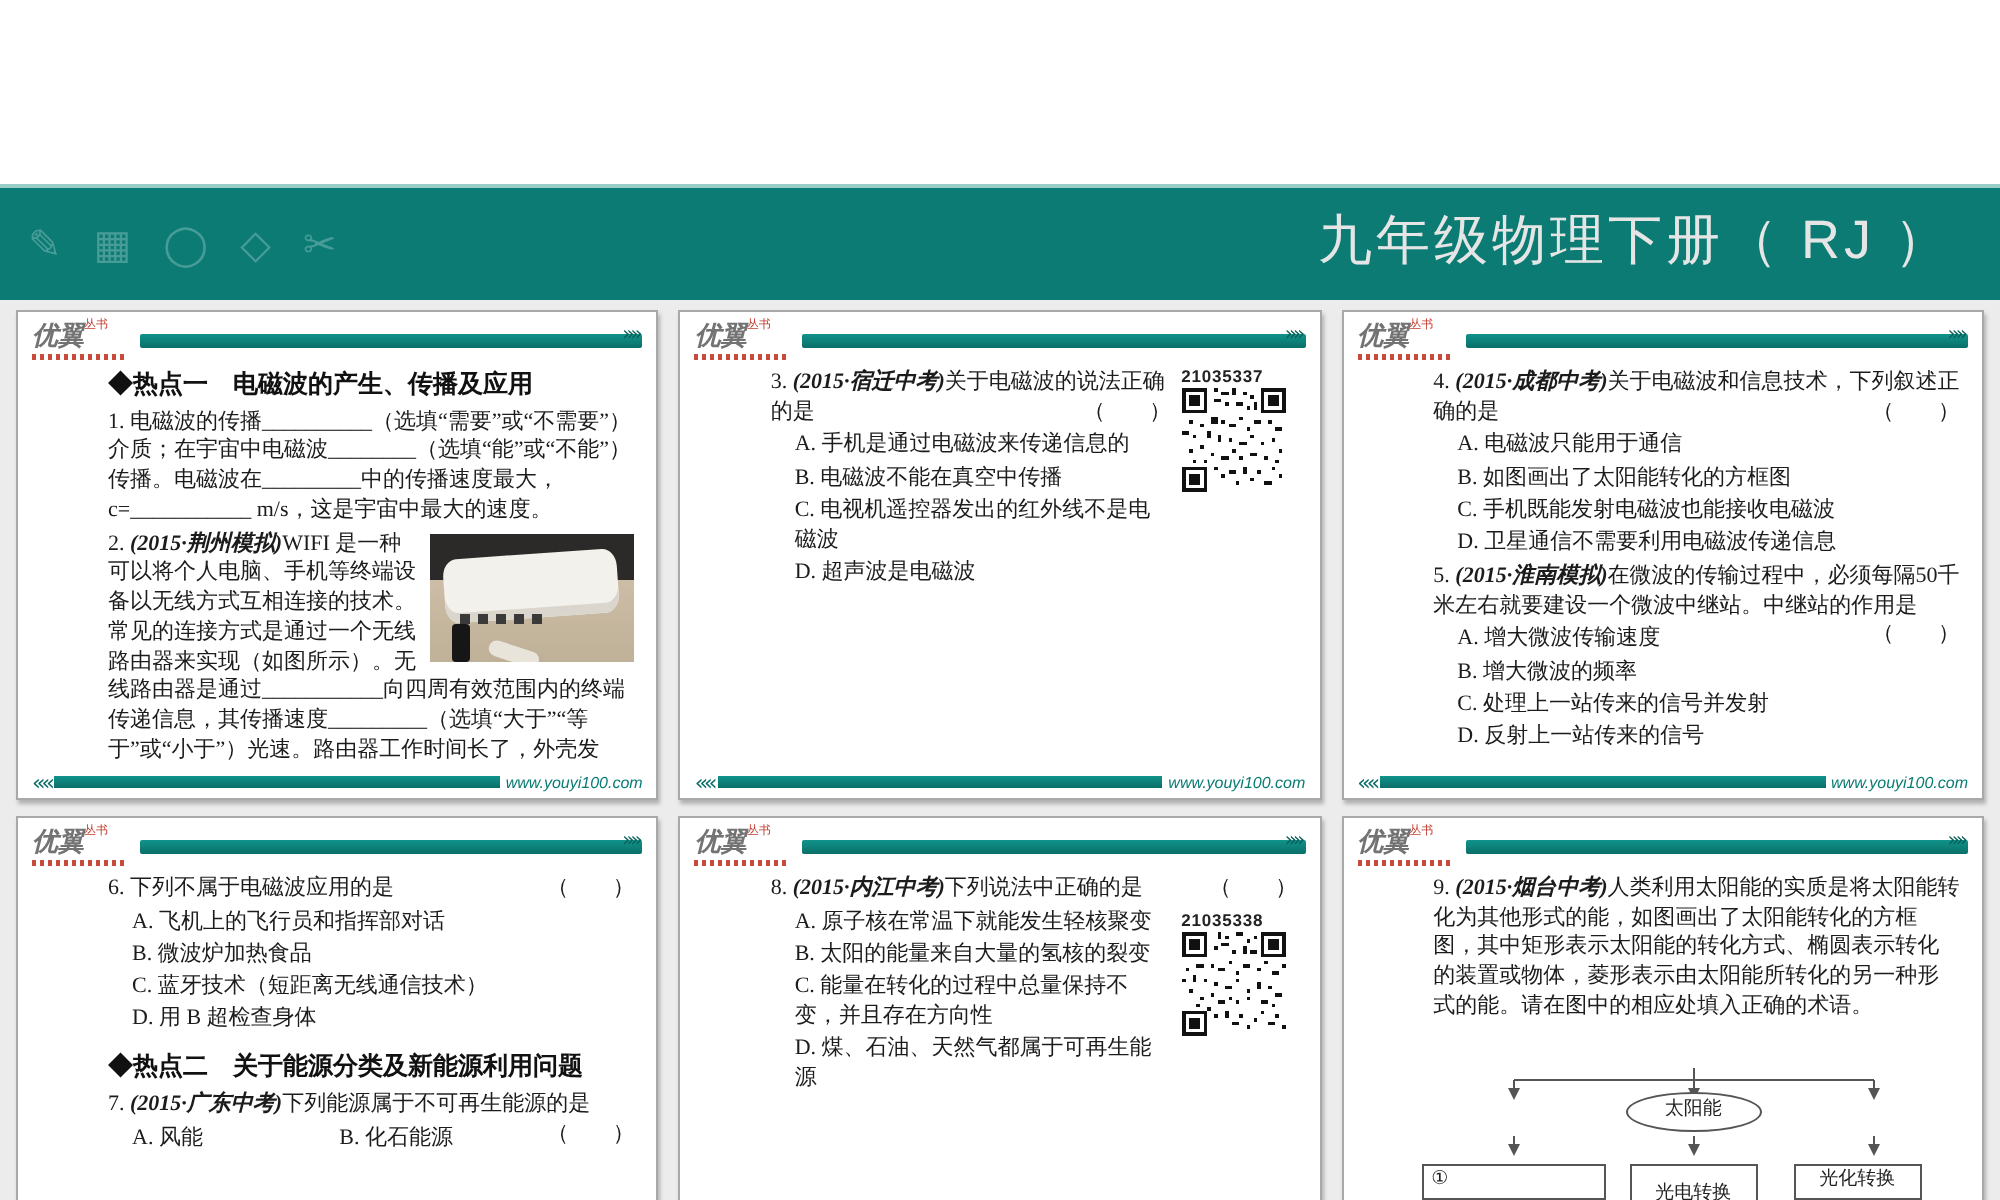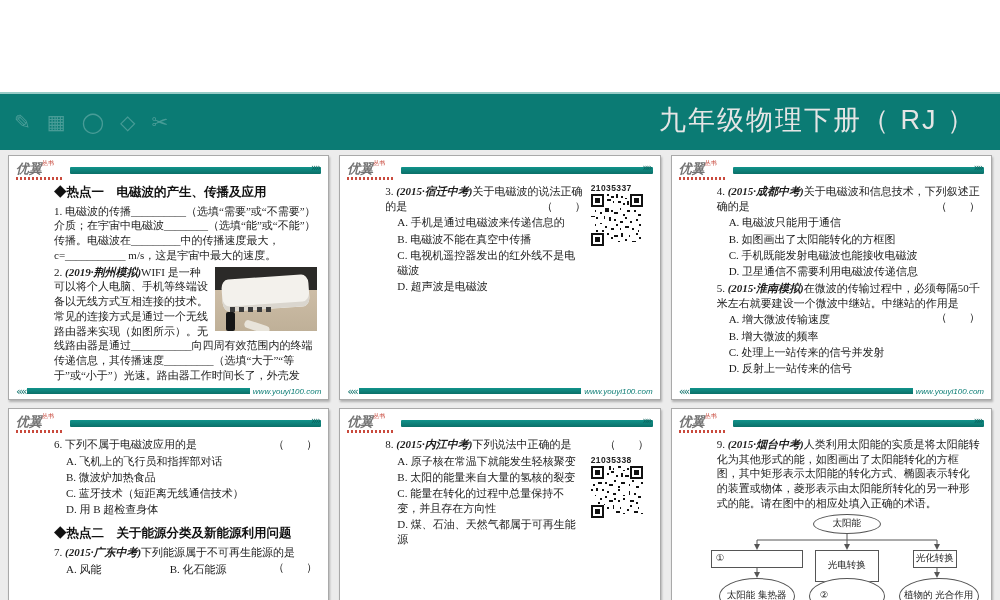--- a/index.html
+++ b/index.html
@@ -36,25 +36,25 @@
   .ports{position:absolute;left:14%;bottom:30%;width:42%;height:7%;background:repeating-linear-gradient(90deg,#3a3a3a 0 5px,transparent 5px 9px);}
   .cable1{position:absolute;left:10%;bottom:0;width:9px;height:30%;background:#161616;border-radius:2px;}
   .cable2{position:absolute;left:28%;bottom:0;width:26px;height:12%;background:#e8e4da;border-radius:4px;transform:rotate(18deg);}
   
   .qrwrap{float:right;width:58px;margin:1px 0 2px 5px;}
   .qrid{font-size:8.5px;font-weight:bold;letter-spacing:.4px;font-family:"Liberation Sans",sans-serif;color:#222;}
   .qr{width:52px;height:52px;display:block;}
   
   .chart{position:relative;width:288px;height:120px;margin:3px 0 0 -12px;font-family:"Liberation Sans",sans-serif;font-size:9.5px;color:#222;}
   .chart svg.lines{position:absolute;left:0;top:0;width:288px;height:120px;}
-  .node{position:absolute;box-sizing:border-box;border:1px solid #555;background:#fff;display:flex;align-items:center;justify-content:center;text-align:center;line-height:1.1;}
+  .node{position:absolute;box-sizing:border-box;border:1px solid #555;background:#fff;display:flex;align-items:center;justify-content:center;text-align:center;line-height:1.1;margin-top:32px;}
   .ellip{border-radius:50%;}
   .rect1{left:6px;top:36px;width:92px;height:18px;justify-content:flex-start;padding-left:4px;}
   .rect2{left:110px;top:36px;width:64px;height:32px;}
-  .rect3{left:208px;top:36px;width:44px;height:18px;}
+  .rect3{left:192px;top:36px;width:64px;height:18px;}
   .eroot{left:108px;top:0;width:68px;height:20px;}
   .eleaf1{left:14px;top:64px;width:76px;height:36px;}
   .eleaf2{left:104px;top:64px;width:76px;height:36px;justify-content:flex-start;padding-left:10px;}
   .eleaf3{left:194px;top:64px;width:80px;height:36px;}
 </style>
 </head>
 <body>
 
 <div class="top-strip"></div>
 
@@ -83,21 +83,21 @@
     </div>
     <div class="content">
       <div class="hot">◆热点一　电磁波的产生、传播及应用</div>
       <p class="q"><span>1.</span> <span>电磁波的传播__________（选填“需要”或“不需要”）介质；在宇宙中电磁波________（选填“能”或“不能”）传播。电磁波在_________中的传播速度最大，c=___________ m/s，这是宇宙中最大的速度。</span></p>
       <div class="photo">
         <div class="router"></div>
         <div class="ports"></div>
         <div class="cable1"></div>
         <div class="cable2"></div>
       </div>
-      <p class="q"><span>2.</span> <span class="src">(2019·荆州模拟)</span><span>WIFI 是一种可以将个人电脑、手机等终端设备以无线方式互相连接的技术。常见的连接方式是通过一个无线路由器来实现（如图所示）。无线路由器是通过___________向四周有效范围内的终端传递信息，其传播速度_________（选填“大于”“等于”或“小于”）光速。路由器工作时间长了，外壳发烫，是由于电能转化成了_________能。</span></p>
+      <p class="q"><span>2.</span> <span class="src">(2015·荆州模拟)</span><span>WIFI 是一种可以将个人电脑、手机等终端设备以无线方式互相连接的技术。常见的连接方式是通过一个无线路由器来实现（如图所示）。无线路由器是通过___________向四周有效范围内的终端传递信息，其传播速度_________（选填“大于”“等于”或“小于”）光速。路由器工作时间长了，外壳发烫，是由于电能转化成了_________能。</span></p>
     </div>
     <div class="pfoot">
       <span class="chevl">««</span>
       <div class="bbar"></div>
       <span class="url">www.youyi100.com</span>
     </div>
   </div>
 
   <div class="panel">
     <div class="pbar">

